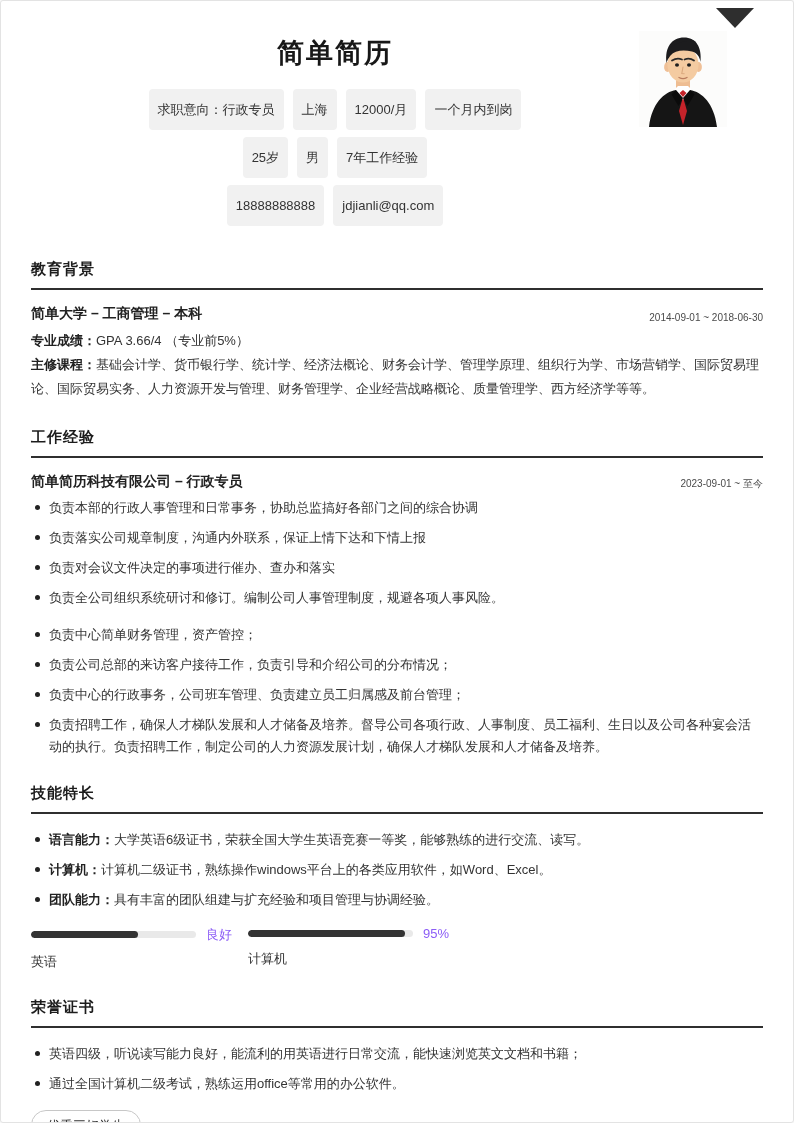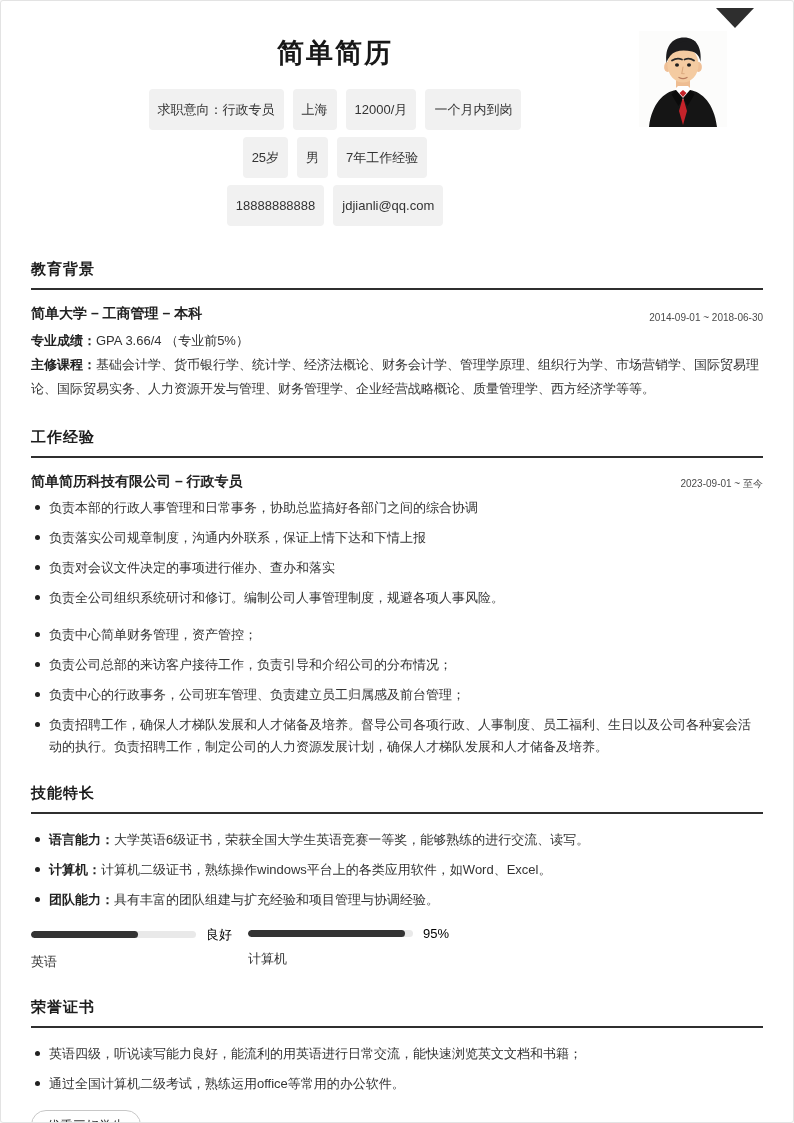--- a/index.html
+++ b/index.html
@@ -110,21 +110,21 @@
   .bar-line { display: flex; align-items: center; }
   .bar-track {
     width: 165px;
     height: 7px;
     background: #e9e9e9;
     border-radius: 4px;
     overflow: hidden;
     flex: none;
   }
   .bar-fill { height: 100%; background: #333333; border-radius: 4px; }
-  .bar-value { font-size: 13px; color: #000000; margin-left: 10px; white-space: nowrap; }
+  .bar-value { font-size: 13px; color: #8b5cf6; margin-left: 10px; white-space: nowrap; }
   .bar-name { font-size: 13px; color: #333333; margin-top: 9px; }
   
   .badge-pill {
     display: inline-block;
     font-size: 13px;
     color: #333333;
     border: 1px solid #c7c7c7;
     border-radius: 15px;
     padding: 6px 15px;
     margin-top: 7px;

